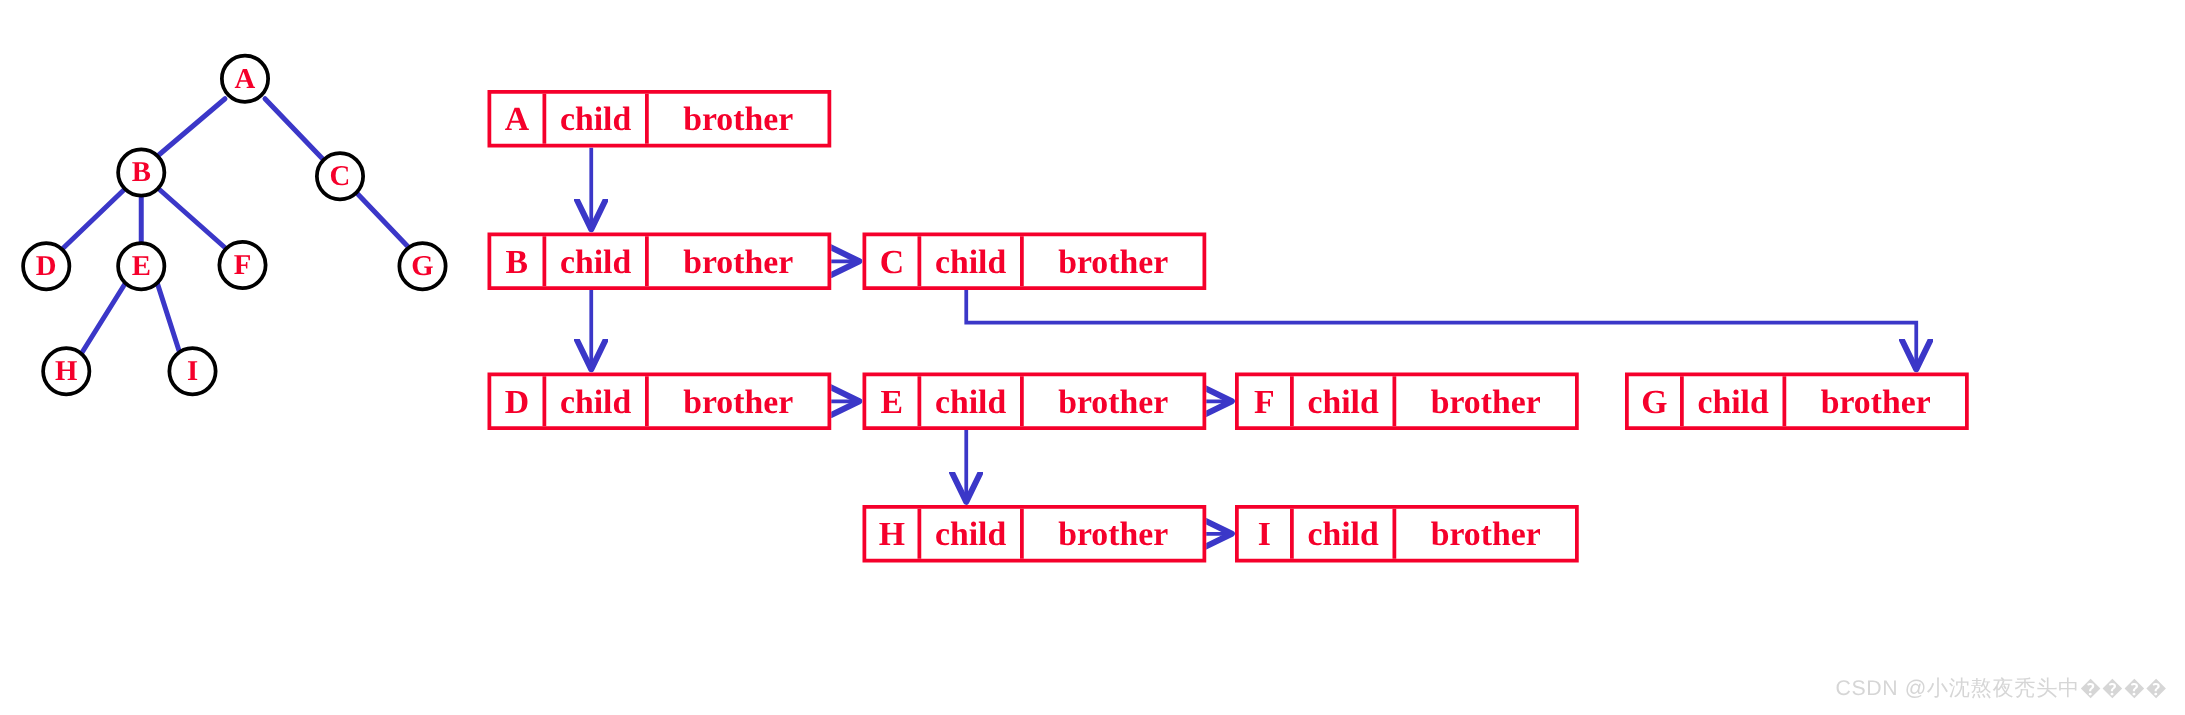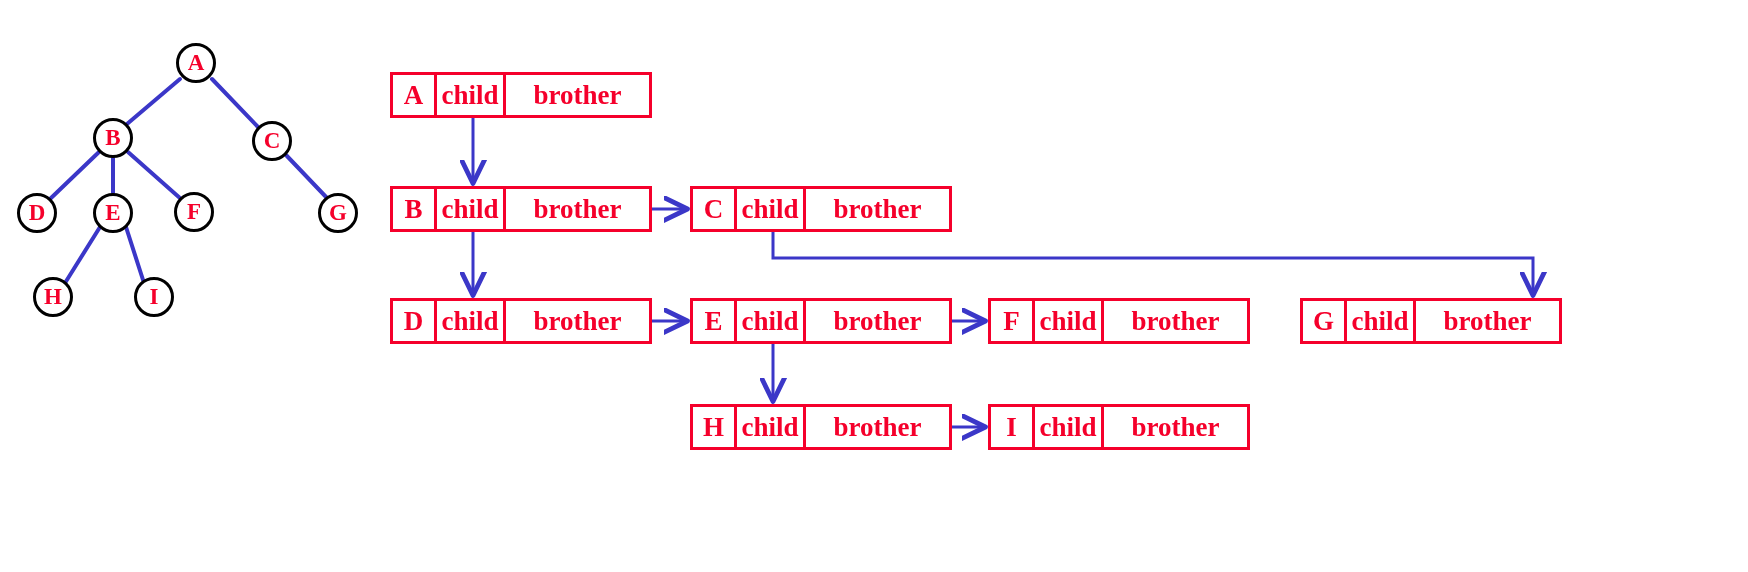--- a/index.html
+++ b/index.html
@@ -76,21 +76,21 @@
     font-weight: bold;
     font-size: 27px;
     box-sizing: border-box;
     white-space: nowrap;
   }
   .cell.data-cell {
     width: 44px;
     border-right: 3px solid #f5002b;
   }
   .cell.child-cell {
-    width: 69px;
+    width: 82px;
     border-right: 3px solid #f5002b;
     text-align: right;
   }
   .cell.brother-cell {
     width: 143px;
   }
   .arrow-layer {
     position: absolute;
     left: 0;
     top: 0;
@@ -207,14 +207,15 @@
       <div class="cell brother-cell">brother</div>
     </div>
     <div class="node-box" style="left:988px; top:404px;">
       <div class="cell data-cell">I</div>
       <div class="cell child-cell">child</div>
       <div class="cell brother-cell">brother</div>
     </div>
 
   </div>
 
+  <div id="watermark">CSDN @小沈熬夜秃头中����</div>
 
 </div>
 
 </body></html>

